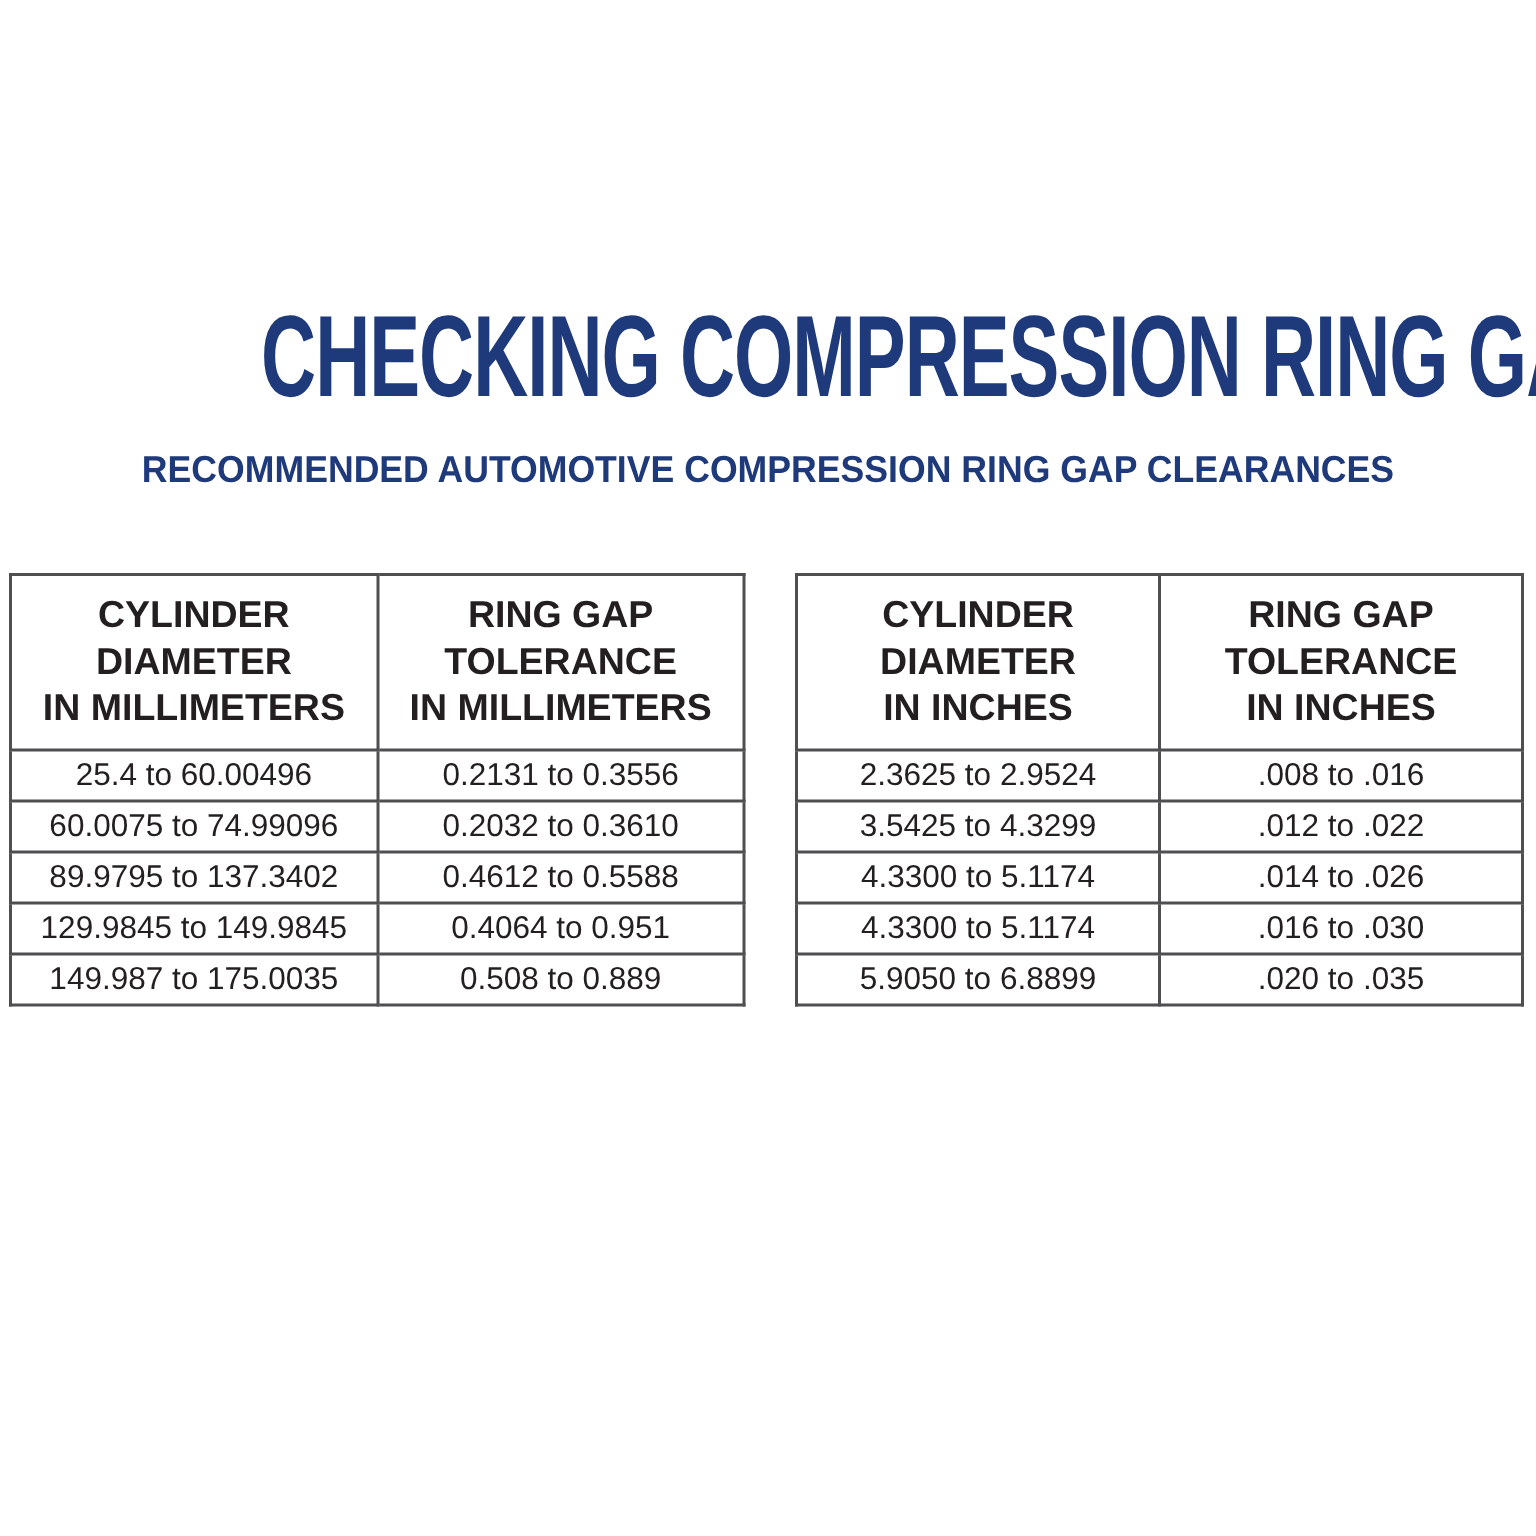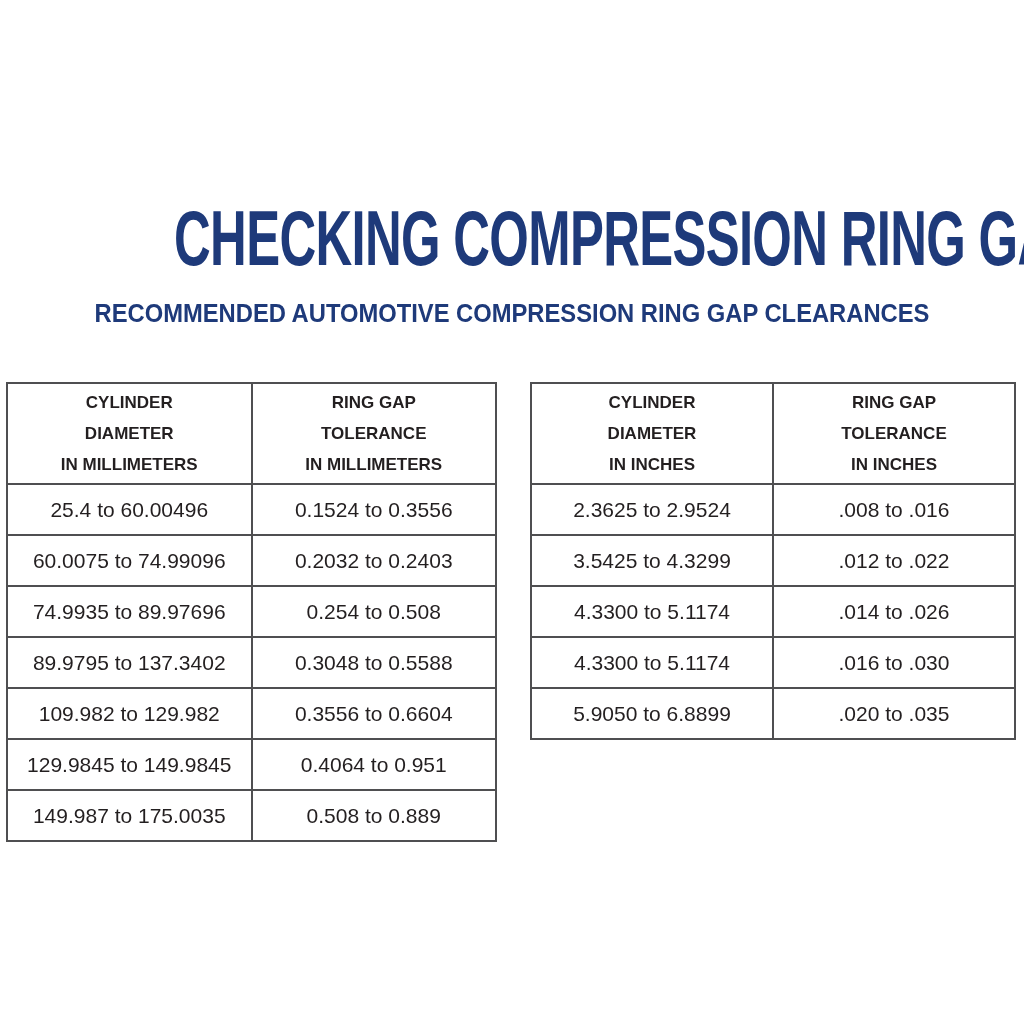--- a/index.html
+++ b/index.html
@@ -49,29 +49,29 @@
   #metric-table { left: 6px;   width: 491px; }
   #inch-table   { left: 530px; width: 486px; }
   .gap-table th, .gap-table td {
     border: 2px solid #4f4f51;
     color: #231f20;
     text-align: center;
     vertical-align: middle;
     padding: 0;
   }
   .gap-table th {
-    height: 101px;
-    font-size: 17px;
+    height: 117px;
+    font-size: 25px;
     font-weight: bold;
     line-height: 31px;
     white-space: pre-line;
     transform-origin: 50% 50%;
   }
   .gap-table td {
-    height: 51px;
+    height: 34px;
     font-size: 21px;
     font-weight: normal;
   }
 </style>
 </head>
 <body>
 
 <div class="page">
 
   <div class="title">CHECKING COMPRESSION RING GAPS</div>
@@ -82,37 +82,29 @@
       <tr>
         <th>CYLINDER
 DIAMETER
 IN MILLIMETERS</th>
         <th>RING GAP
 TOLERANCE
 IN MILLIMETERS</th>
       </tr>
       <tr>
         <td>25.4 to 60.00496</td>
-        <td>0.1524 to 0.3556</td>
+        <td>0.2131 to 0.3556</td>
       </tr>
       <tr>
         <td>60.0075 to 74.99096</td>
-        <td>0.2032 to 0.2403</td>
-      </tr>
-      <tr>
-        <td>74.9935 to 89.97696</td>
-        <td>0.254 to 0.508</td>
+        <td>0.2032 to 0.3610</td>
       </tr>
       <tr>
         <td>89.9795 to 137.3402</td>
-        <td>0.3048 to 0.5588</td>
-      </tr>
-      <tr>
-        <td>109.982 to 129.982</td>
-        <td>0.3556 to 0.6604</td>
+        <td>0.4612 to 0.5588</td>
       </tr>
       <tr>
         <td>129.9845 to 149.9845</td>
         <td>0.4064 to 0.951</td>
       </tr>
       <tr>
         <td>149.987 to 175.0035</td>
         <td>0.508 to 0.889</td>
       </tr>
     </tbody>

